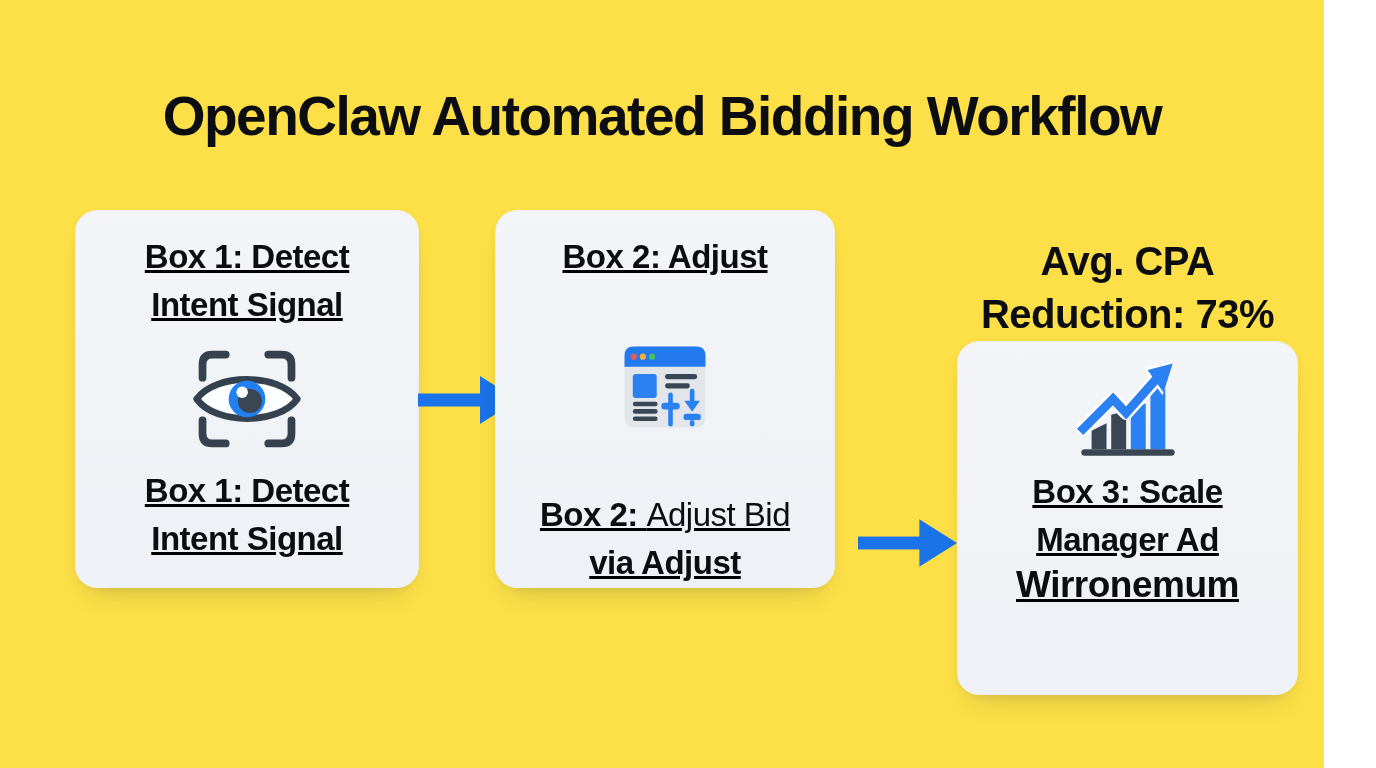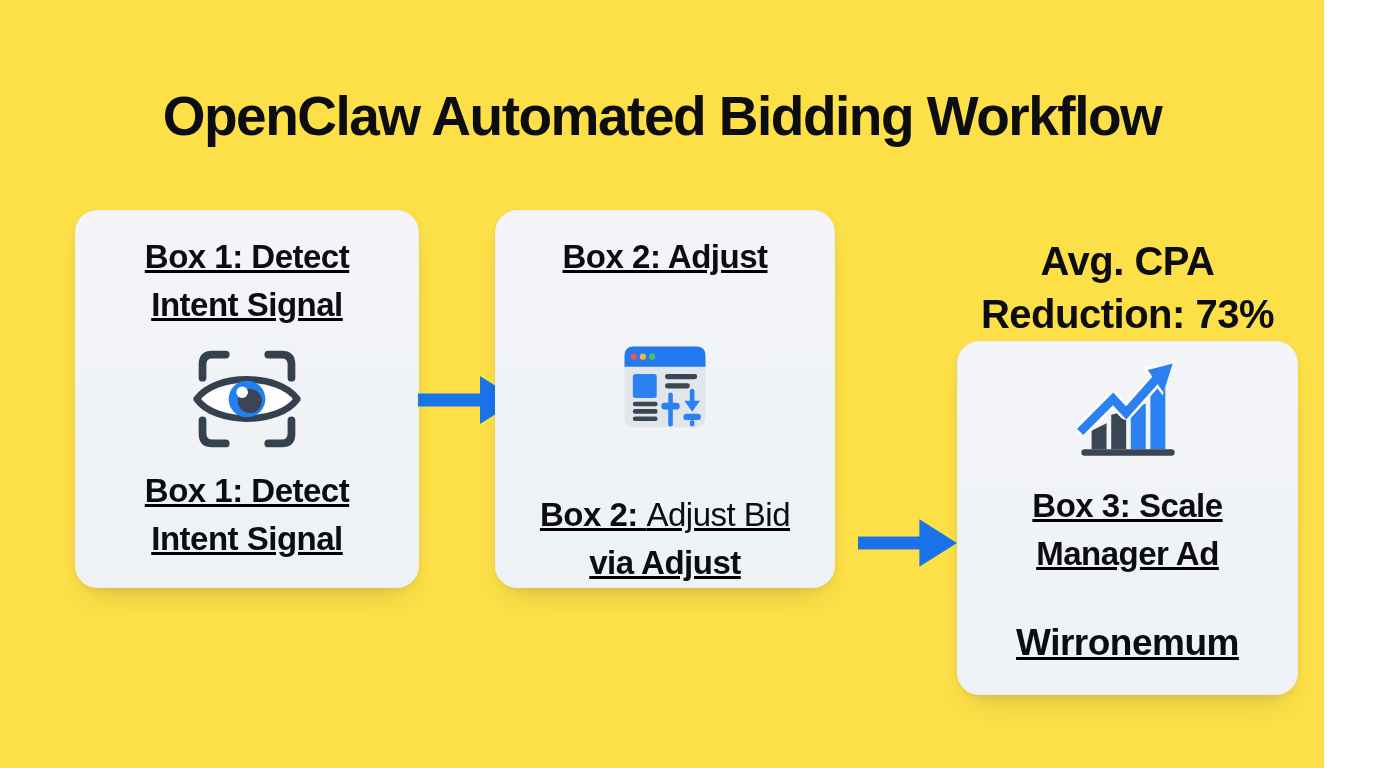--- a/index.html
+++ b/index.html
@@ -64,23 +64,22 @@
     top: 206px;
     width: 341px;
     text-align: center;
     font-size: 40px;
     font-weight: bold;
     line-height: 53px;
     letter-spacing: -0.5px;
     color: #0b0d10;
     margin-top: 29px;
   }
-  #box3 .box-label { margin-top: 14px; }
+  #box3 .box-label { }
   .box3-sublabel {
-    margin-top: 44px;
     font-size: 37px;
     font-weight: bold;
     color: #0b0d10;
     text-align: center;
     letter-spacing: -0.5px;
   }
   .flow-arrow { position: absolute; }
   #arrow1 { left: 418px; top: 372px; }
   #arrow2 { left: 858px; top: 515px; }
 </style>

